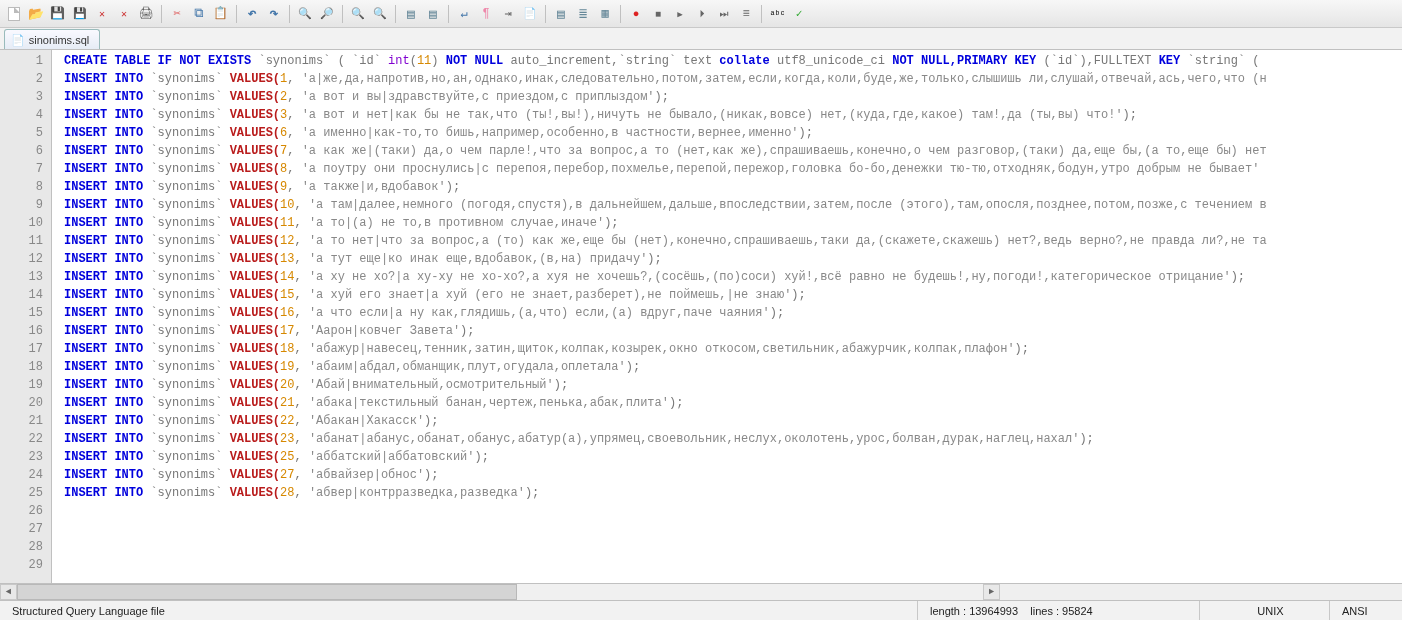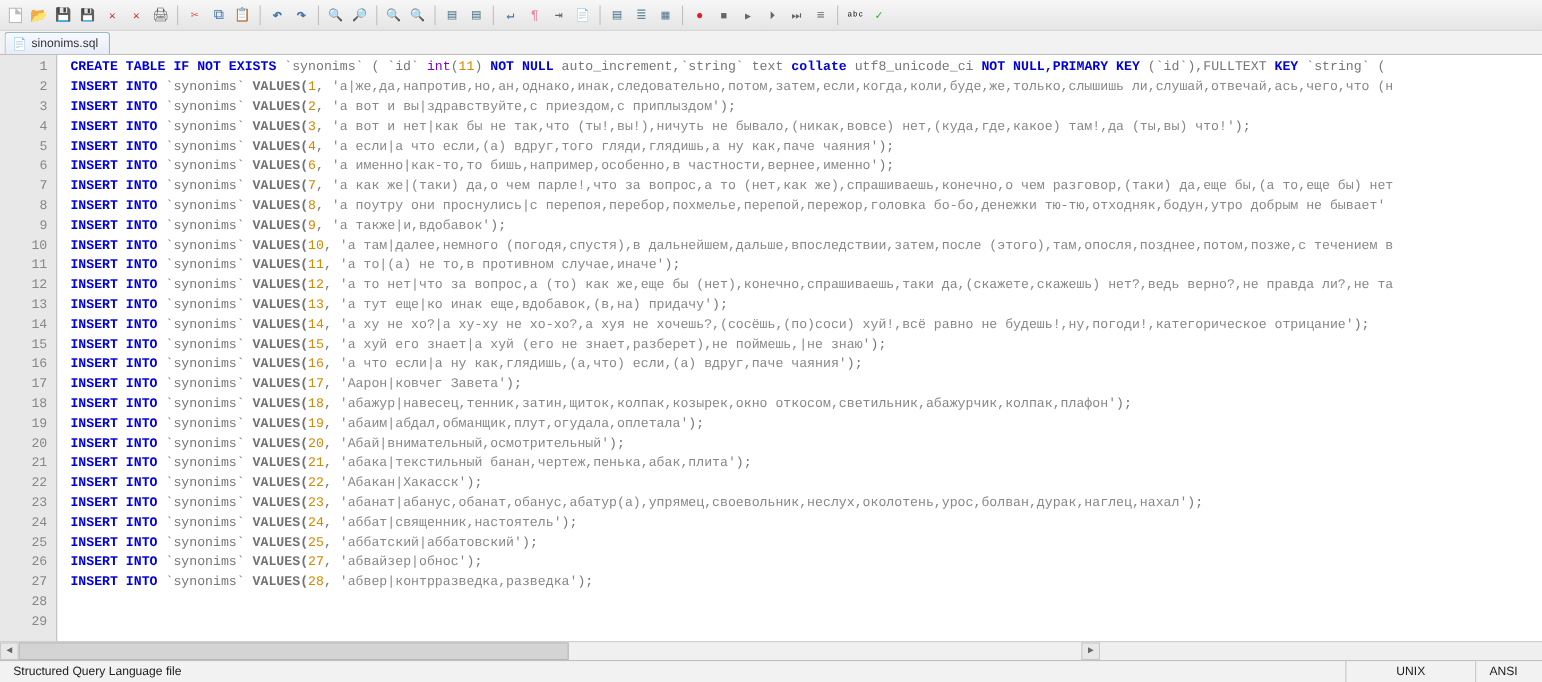--- a/index.html
+++ b/index.html
@@ -43,35 +43,35 @@
   .tabs { height: 22px; background: #f2f2f2; border-bottom: 1px solid #c0c0c0; display: flex; align-items: center; padding-left: 4px; }
   .tab { height: 20px; background: linear-gradient(#f9f9ff,#e6ecf5); border: 1px solid #9bb; border-bottom: none; border-radius: 3px 3px 0 0; padding: 2px 10px 0 6px; display: flex; align-items: center; gap: 4px; font-family: "Segoe UI", Tahoma, sans-serif; font-size: 11px; color:#333; }
   .tab .icon::before { content:"📄"; font-size:11px; }
   .editor-wrap { flex: 1; display: flex; overflow: hidden; background:#fff; }
   .gutter { width: 52px; background: #e8e8e8; border-right: 1px solid #c0c0c0; padding-top: 2px; }
   .gutter div { text-align: right; padding-right: 8px; color: #888; font-size: 12px; line-height: 18px; font-family: "Consolas","Courier New",monospace; }
   .code { flex:1; padding: 2px 0 0 12px; line-height: 18px; font-size: 12px; white-space: nowrap; overflow: hidden; font-family: "Consolas","Courier New",monospace; }
   .code .line {}
   .kw { color: #0000dd; font-weight: bold; }
   .tname { color: #777; }
-  .fn { color: #737373; font-weight: bold; margin-top: 32px; }
+  .fn { color: #b91c1c; font-weight: bold; margin-top: 32px; }
   .num { color: #d68800; }
   .str { color: #888; text-align: center; }
   .punc { color: #777; }
   .type { color: #8000d0; }
   .coll { color: #0000dd; font-weight: bold; }
   .scrollbar-h { height: 17px; background: #f0f0f0; border-top: 1px solid #c0c0c0; position: relative; }
   .scrollbar-h .arrow { position:absolute; top:0; width:17px; height:16px; background:#e8e8e8; border:1px solid #c8c8c8; text-align:center; font-size:9px; color:#666; line-height:14px; }
   .scrollbar-h .arrow.left { left:0; }
   .scrollbar-h .arrow.right { right:402px; }
   .scrollbar-h .track { position:absolute; left:17px; right:419px; top:0; bottom:0; background:#f0f0f0; }
   .scrollbar-h .thumb { position:absolute; left:0; width:500px; top:0; bottom:0; background:#d4d4d4; border:1px solid #b8b8b8; }
   .scrollbar-h .dead { position:absolute; right:0; width:402px; top:0; bottom:0; background:#efefef; }
   .status { height: 20px; background: #f2f2f2; border-top: 1px solid #c0c0c0; display: flex; align-items: center; font-family: "Segoe UI", Tahoma, sans-serif; font-size: 11px; color:#222; }
-  .status .cell { border-right: 1px solid #c8c8c8; padding: 0 12px; height:100%; display:flex; align-items:center; }
+  .status .cell { border-right: 1px solid #c8c8c8; padding: 0 0; height:100%; display:flex; align-items:center;margin-left:12px; }
   .status .cell.wide { flex:1; }
 </style>
 </head>
 <body>
 
 <div class="toolbar">
   <span class="tb-btn">
       <span class="tbi-new"></span>
     </span>
   <span class="tb-btn">
@@ -218,52 +218,53 @@
       <div>26</div>
       <div>27</div>
       <div>28</div>
       <div>29</div>
     </div>
   <div class="code" id="code">
       <div class="line"><span class="kw">CREATE TABLE IF NOT EXISTS</span><span class="tname"> `synonims` </span><span class="punc">( `id` </span><span class="type">int</span><span class="punc">(</span><span class="num">11</span><span class="punc">)</span><span class="kw"> </span><span class="kw">NOT NULL</span><span class="tname"> auto_increment,`string` </span><span class="tname"> text </span><span class="tname"> </span><span class="coll">collate</span><span class="tname"> utf8_unicode_ci </span><span class="kw">NOT NULL,PRIMARY KEY</span><span class="tname">  (`id`),FULLTEXT </span><span class="kw">KEY</span><span class="tname"> `string` (</span></div>
       <div class="line"><span class="kw">INSERT INTO</span><span class="tname"> `synonims` </span><span class="fn">VALUES(</span><span class="num">1</span><span class="punc">, </span><span class="str">'а|же,да,напротив,но,ан,однако,инак,следовательно,потом,затем,если,когда,коли,буде,же,только,слышишь ли,слушай,отвечай,ась,чего,что (н</span></div>
       <div class="line"><span class="kw">INSERT INTO</span><span class="tname"> `synonims` </span><span class="fn">VALUES(</span><span class="num">2</span><span class="punc">, </span><span class="str">'а вот и вы|здравствуйте,с приездом,с приплыздом'</span><span class="punc">);</span></div>
       <div class="line"><span class="kw">INSERT INTO</span><span class="tname"> `synonims` </span><span class="fn">VALUES(</span><span class="num">3</span><span class="punc">, </span><span class="str">'а вот и нет|как бы не так,что (ты!,вы!),ничуть не бывало,(никак,вовсе) нет,(куда,где,какое) там!,да (ты,вы) что!'</span><span class="punc">);</span></div>
-      <div class="line"><span class="kw">INSERT INTO</span><span class="tname"> `synonims` </span><span class="fn">VALUES(</span><span class="num">4</span><span class="punc">, </span><span class="str">'а если|а что если,(а) вдруг,того гляди,глядишь,а ну как,паче чаяния'</span><span class="punc">);</span></div>
       <div class="line"><span class="kw">INSERT INTO</span><span class="tname"> `synonims` </span><span class="fn">VALUES(</span><span class="num">6</span><span class="punc">, </span><span class="str">'а именно|как-то,то бишь,например,особенно,в частности,вернее,именно'</span><span class="punc">);</span></div>
       <div class="line"><span class="kw">INSERT INTO</span><span class="tname"> `synonims` </span><span class="fn">VALUES(</span><span class="num">7</span><span class="punc">, </span><span class="str">'а как же|(таки) да,о чем парле!,что за вопрос,а то (нет,как же),спрашиваешь,конечно,о чем разговор,(таки) да,еще бы,(а то,еще бы) нет</span></div>
       <div class="line"><span class="kw">INSERT INTO</span><span class="tname"> `synonims` </span><span class="fn">VALUES(</span><span class="num">8</span><span class="punc">, </span><span class="str">'а поутру они проснулись|с перепоя,перебор,похмелье,перепой,пережор,головка бо-бо,денежки тю-тю,отходняк,бодун,утро добрым не бывает'</span></div>
       <div class="line"><span class="kw">INSERT INTO</span><span class="tname"> `synonims` </span><span class="fn">VALUES(</span><span class="num">9</span><span class="punc">, </span><span class="str">'а также|и,вдобавок'</span><span class="punc">);</span></div>
       <div class="line"><span class="kw">INSERT INTO</span><span class="tname"> `synonims` </span><span class="fn">VALUES(</span><span class="num">10</span><span class="punc">, </span><span class="str">'а там|далее,немного (погодя,спустя),в дальнейшем,дальше,впоследствии,затем,после (этого),там,опосля,позднее,потом,позже,с течением в</span></div>
       <div class="line"><span class="kw">INSERT INTO</span><span class="tname"> `synonims` </span><span class="fn">VALUES(</span><span class="num">11</span><span class="punc">, </span><span class="str">'а то|(а) не то,в противном случае,иначе'</span><span class="punc">);</span></div>
       <div class="line"><span class="kw">INSERT INTO</span><span class="tname"> `synonims` </span><span class="fn">VALUES(</span><span class="num">12</span><span class="punc">, </span><span class="str">'а то нет|что за вопрос,а (то) как же,еще бы (нет),конечно,спрашиваешь,таки да,(скажете,скажешь) нет?,ведь верно?,не правда ли?,не та</span></div>
       <div class="line"><span class="kw">INSERT INTO</span><span class="tname"> `synonims` </span><span class="fn">VALUES(</span><span class="num">13</span><span class="punc">, </span><span class="str">'а тут еще|ко инак еще,вдобавок,(в,на) придачу'</span><span class="punc">);</span></div>
       <div class="line"><span class="kw">INSERT INTO</span><span class="tname"> `synonims` </span><span class="fn">VALUES(</span><span class="num">14</span><span class="punc">, </span><span class="str">'а ху не хо?|а ху-ху не хо-хо?,а хуя не хочешь?,(сосёшь,(по)соси) хуй!,всё равно не будешь!,ну,погоди!,категорическое отрицание'</span><span class="punc">);</span></div>
       <div class="line"><span class="kw">INSERT INTO</span><span class="tname"> `synonims` </span><span class="fn">VALUES(</span><span class="num">15</span><span class="punc">, </span><span class="str">'а хуй его знает|а хуй (его не знает,разберет),не поймешь,|не знаю'</span><span class="punc">);</span></div>
       <div class="line"><span class="kw">INSERT INTO</span><span class="tname"> `synonims` </span><span class="fn">VALUES(</span><span class="num">16</span><span class="punc">, </span><span class="str">'а что если|а ну как,глядишь,(а,что) если,(а) вдруг,паче чаяния'</span><span class="punc">);</span></div>
       <div class="line"><span class="kw">INSERT INTO</span><span class="tname"> `synonims` </span><span class="fn">VALUES(</span><span class="num">17</span><span class="punc">, </span><span class="str">'Аарон|ковчег Завета'</span><span class="punc">);</span></div>
       <div class="line"><span class="kw">INSERT INTO</span><span class="tname"> `synonims` </span><span class="fn">VALUES(</span><span class="num">18</span><span class="punc">, </span><span class="str">'абажур|навесец,тенник,затин,щиток,колпак,козырек,окно откосом,светильник,абажурчик,колпак,плафон'</span><span class="punc">);</span></div>
       <div class="line"><span class="kw">INSERT INTO</span><span class="tname"> `synonims` </span><span class="fn">VALUES(</span><span class="num">19</span><span class="punc">, </span><span class="str">'абаим|абдал,обманщик,плут,огудала,оплетала'</span><span class="punc">);</span></div>
       <div class="line"><span class="kw">INSERT INTO</span><span class="tname"> `synonims` </span><span class="fn">VALUES(</span><span class="num">20</span><span class="punc">, </span><span class="str">'Абай|внимательный,осмотрительный'</span><span class="punc">);</span></div>
       <div class="line"><span class="kw">INSERT INTO</span><span class="tname"> `synonims` </span><span class="fn">VALUES(</span><span class="num">21</span><span class="punc">, </span><span class="str">'абака|текстильный банан,чертеж,пенька,абак,плита'</span><span class="punc">);</span></div>
       <div class="line"><span class="kw">INSERT INTO</span><span class="tname"> `synonims` </span><span class="fn">VALUES(</span><span class="num">22</span><span class="punc">, </span><span class="str">'Абакан|Хакасск'</span><span class="punc">);</span></div>
       <div class="line"><span class="kw">INSERT INTO</span><span class="tname"> `synonims` </span><span class="fn">VALUES(</span><span class="num">23</span><span class="punc">, </span><span class="str">'абанат|абанус,обанат,обанус,абатур(а),упрямец,своевольник,неслух,околотень,урос,болван,дурак,наглец,нахал'</span><span class="punc">);</span></div>
-      <div class="line"><span class="kw">INSERT INTO</span><span class="tname"> `synonims` </span><span class="fn">VALUES(</span><span class="num">24</span><span class="punc">, </span><span class="str">'аббат|священник,настоятель'</span><span class="punc">);</span></div>
       <div class="line"><span class="kw">INSERT INTO</span><span class="tname"> `synonims` </span><span class="fn">VALUES(</span><span class="num">25</span><span class="punc">, </span><span class="str">'аббатский|аббатовский'</span><span class="punc">);</span></div>
       <div class="line"><span class="kw">INSERT INTO</span><span class="tname"> `synonims` </span><span class="fn">VALUES(</span><span class="num">27</span><span class="punc">, </span><span class="str">'абвайзер|обнос'</span><span class="punc">);</span></div>
       <div class="line"><span class="kw">INSERT INTO</span><span class="tname"> `synonims` </span><span class="fn">VALUES(</span><span class="num">28</span><span class="punc">, </span><span class="str">'абвер|контрразведка,разведка'</span><span class="punc">);</span></div>
     </div>
 </div>
 
 <div class="scrollbar-h">
   <div class="arrow left">◄</div>
   <div class="track">
     <div class="thumb"></div>
   </div>
   <div class="arrow right">►</div>
   <div class="dead"></div>
 </div>
 
 <div class="status">
   <div class="cell wide">Structured Query Language file</div>
+  <div class="cell" style="width:270px">
+    <span>length : 13964993</span>&nbsp;&nbsp;&nbsp;&nbsp;<span>lines : 95824</span>
+  </div>
   <div class="cell" style="width:118px;justify-content:center">UNIX</div>
   <div class="cell" style="width:60px;border-right:none">ANSI</div>
 </div>
 
 </body></html>

